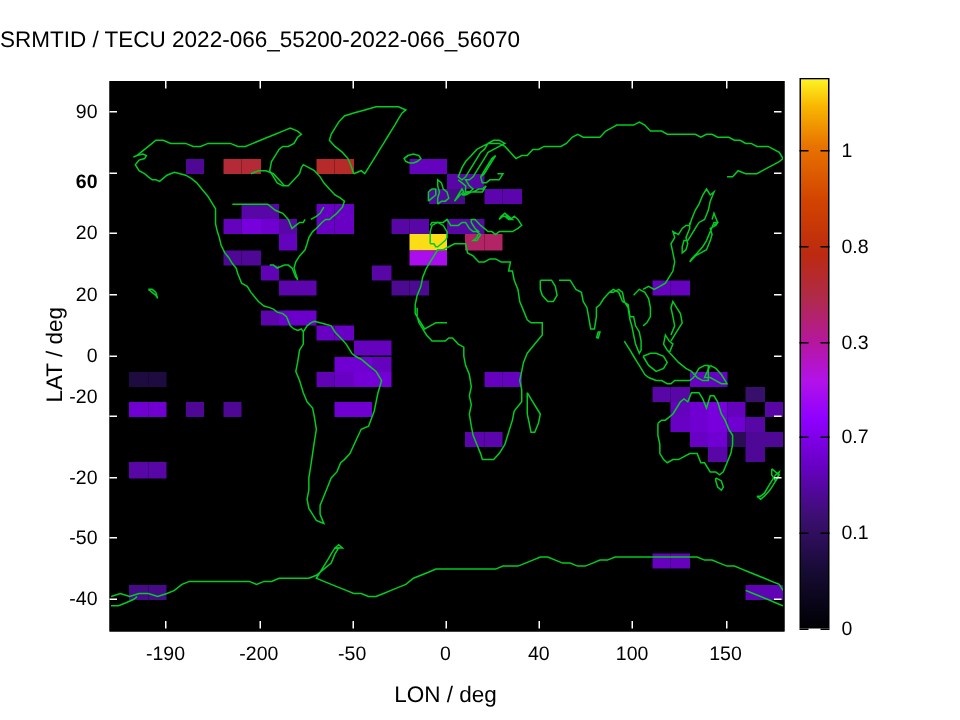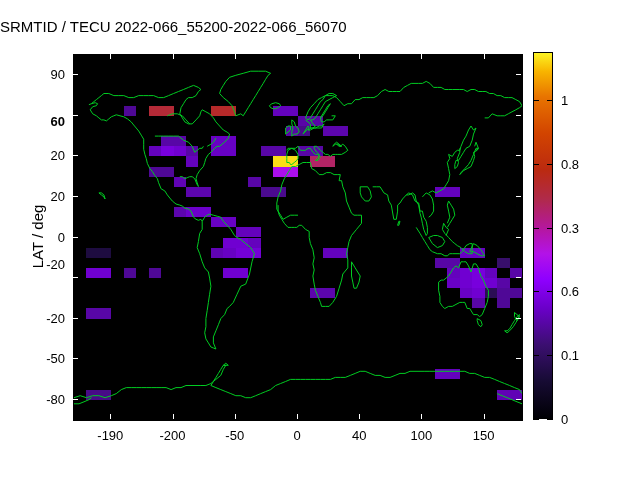--- a/index.html
+++ b/index.html
@@ -259,21 +259,21 @@
       <div class="ytick-mark" style="position: absolute; left: 516px; top: 236.5px;"></div>
       <div class="ytick-label" style="top: 264px; left: 21px;">-20</div>
       <div class="ytick-mark" style="position: absolute; left: 73px; top: 277.056px;"></div>
       <div class="ytick-mark" style="position: absolute; left: 516px; top: 277.056px;"></div>
       <div class="ytick-label" style="top: 317.611px; left: 21px;">-20</div>
       <div class="ytick-mark" style="position: absolute; left: 73px; top: 317.611px;"></div>
       <div class="ytick-mark" style="position: absolute; left: 516px; top: 317.611px;"></div>
       <div class="ytick-label" style="top: 358.167px; left: 21px;">-50</div>
       <div class="ytick-mark" style="position: absolute; left: 73px; top: 358.167px;"></div>
       <div class="ytick-mark" style="position: absolute; left: 516px; top: 358.167px;"></div>
-      <div class="ytick-label" style="top: 398.722px; left: 21px;">-80</div>
+      <div class="ytick-label" style="top: 398.722px; left: 21px;">-40</div>
       <div class="ytick-mark" style="position: absolute; left: 73px; top: 398.722px;"></div>
       <div class="ytick-mark" style="position: absolute; left: 516px; top: 398.722px;"></div>
     </div>
   <div id="xtick-layer">
       <div class="xtick-label" style="left: 110.333px; top: 428px;">-190</div>
       <div class="xtick-mark" style="position: absolute; left: 110.333px; top: 54px;"></div>
       <div class="xtick-mark" style="position: absolute; left: 110.333px; top: 414px;"></div>
       <div class="xtick-label" style="left: 172.556px; top: 428px;">-200</div>
       <div class="xtick-mark" style="position: absolute; left: 172.556px; top: 54px;"></div>
       <div class="xtick-mark" style="position: absolute; left: 172.556px; top: 414px;"></div>
@@ -287,33 +287,34 @@
       <div class="xtick-mark" style="position: absolute; left: 359.222px; top: 54px;"></div>
       <div class="xtick-mark" style="position: absolute; left: 359.222px; top: 414px;"></div>
       <div class="xtick-label" style="left: 421.444px; top: 428px;">100</div>
       <div class="xtick-mark" style="position: absolute; left: 421.444px; top: 54px;"></div>
       <div class="xtick-mark" style="position: absolute; left: 421.444px; top: 414px;"></div>
       <div class="xtick-label" style="left: 483.667px; top: 428px;">150</div>
       <div class="xtick-mark" style="position: absolute; left: 483.667px; top: 54px;"></div>
       <div class="xtick-mark" style="position: absolute; left: 483.667px; top: 414px;"></div>
     </div>
 
+  <div class="xaxis-title">LON / deg</div>
   <div class="yaxis-title">LAT / deg</div>
 
   <div class="cbar-frame">
     <div class="cbar-grad" id="cbar-grad" style="background: linear-gradient(to top, rgb(0, 0, 4) 0%, rgb(22, 11, 51) 10%, rgb(59, 15, 112) 20%, rgb(106, 0, 200) 30%, rgb(143, 0, 255) 38%, rgb(179, 18, 232) 45%, rgb(181, 23, 158) 52%, rgb(176, 42, 74) 60%, rgb(187, 42, 16) 68%, rgb(210, 68, 0) 78%, rgb(232, 116, 0) 88%, rgb(248, 181, 0) 95%, rgb(252, 243, 35) 100%);"></div>
   </div>
   <div id="cbar-ticks">
       <div class="cbar-tick-label" style="top: 419px;">0</div>
       <div class="cbar-tick" style="left: 533px; top: 419px;"></div>
       <div class="cbar-tick" style="left: 547px; top: 419px;"></div>
       <div class="cbar-tick-label" style="top: 355.174px;">0.1</div>
       <div class="cbar-tick" style="left: 533px; top: 355.174px;"></div>
       <div class="cbar-tick" style="left: 547px; top: 355.174px;"></div>
-      <div class="cbar-tick-label" style="top: 291.348px;">0.6</div>
+      <div class="cbar-tick-label" style="top: 291.348px;">0.7</div>
       <div class="cbar-tick" style="left: 533px; top: 291.348px;"></div>
       <div class="cbar-tick" style="left: 547px; top: 291.348px;"></div>
       <div class="cbar-tick-label" style="top: 227.522px;">0.3</div>
       <div class="cbar-tick" style="left: 533px; top: 227.522px;"></div>
       <div class="cbar-tick" style="left: 547px; top: 227.522px;"></div>
       <div class="cbar-tick-label" style="top: 163.696px;">0.8</div>
       <div class="cbar-tick" style="left: 533px; top: 163.696px;"></div>
       <div class="cbar-tick" style="left: 547px; top: 163.696px;"></div>
       <div class="cbar-tick-label" style="top: 99.8696px;">1</div>
       <div class="cbar-tick" style="left: 533px; top: 99.8696px;"></div>

